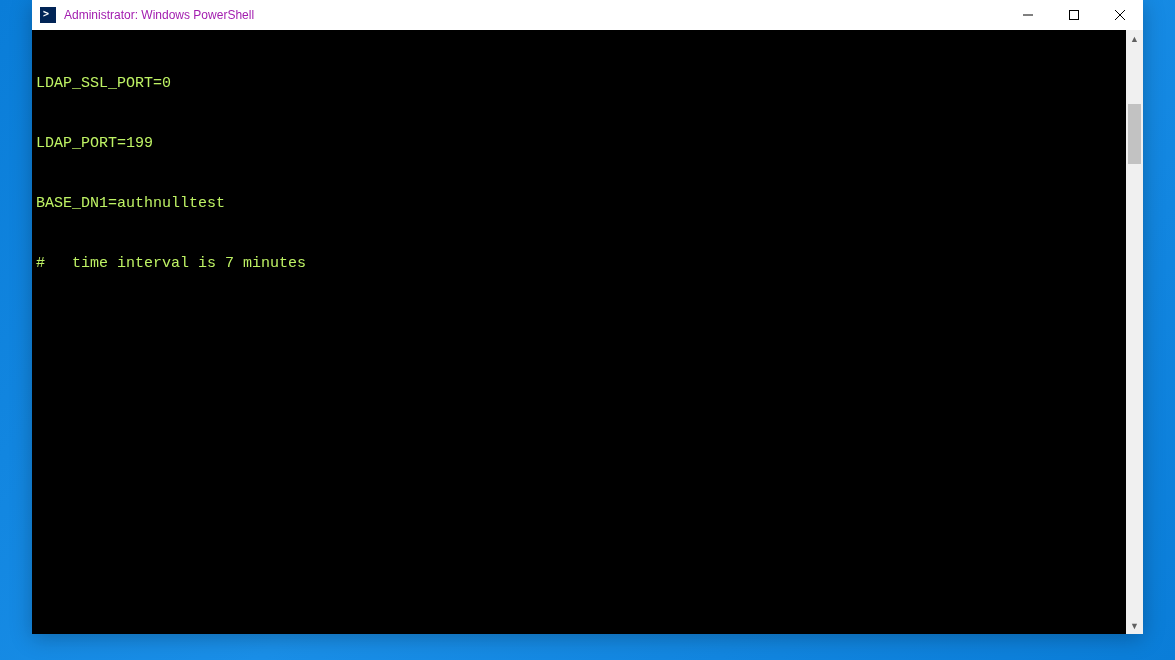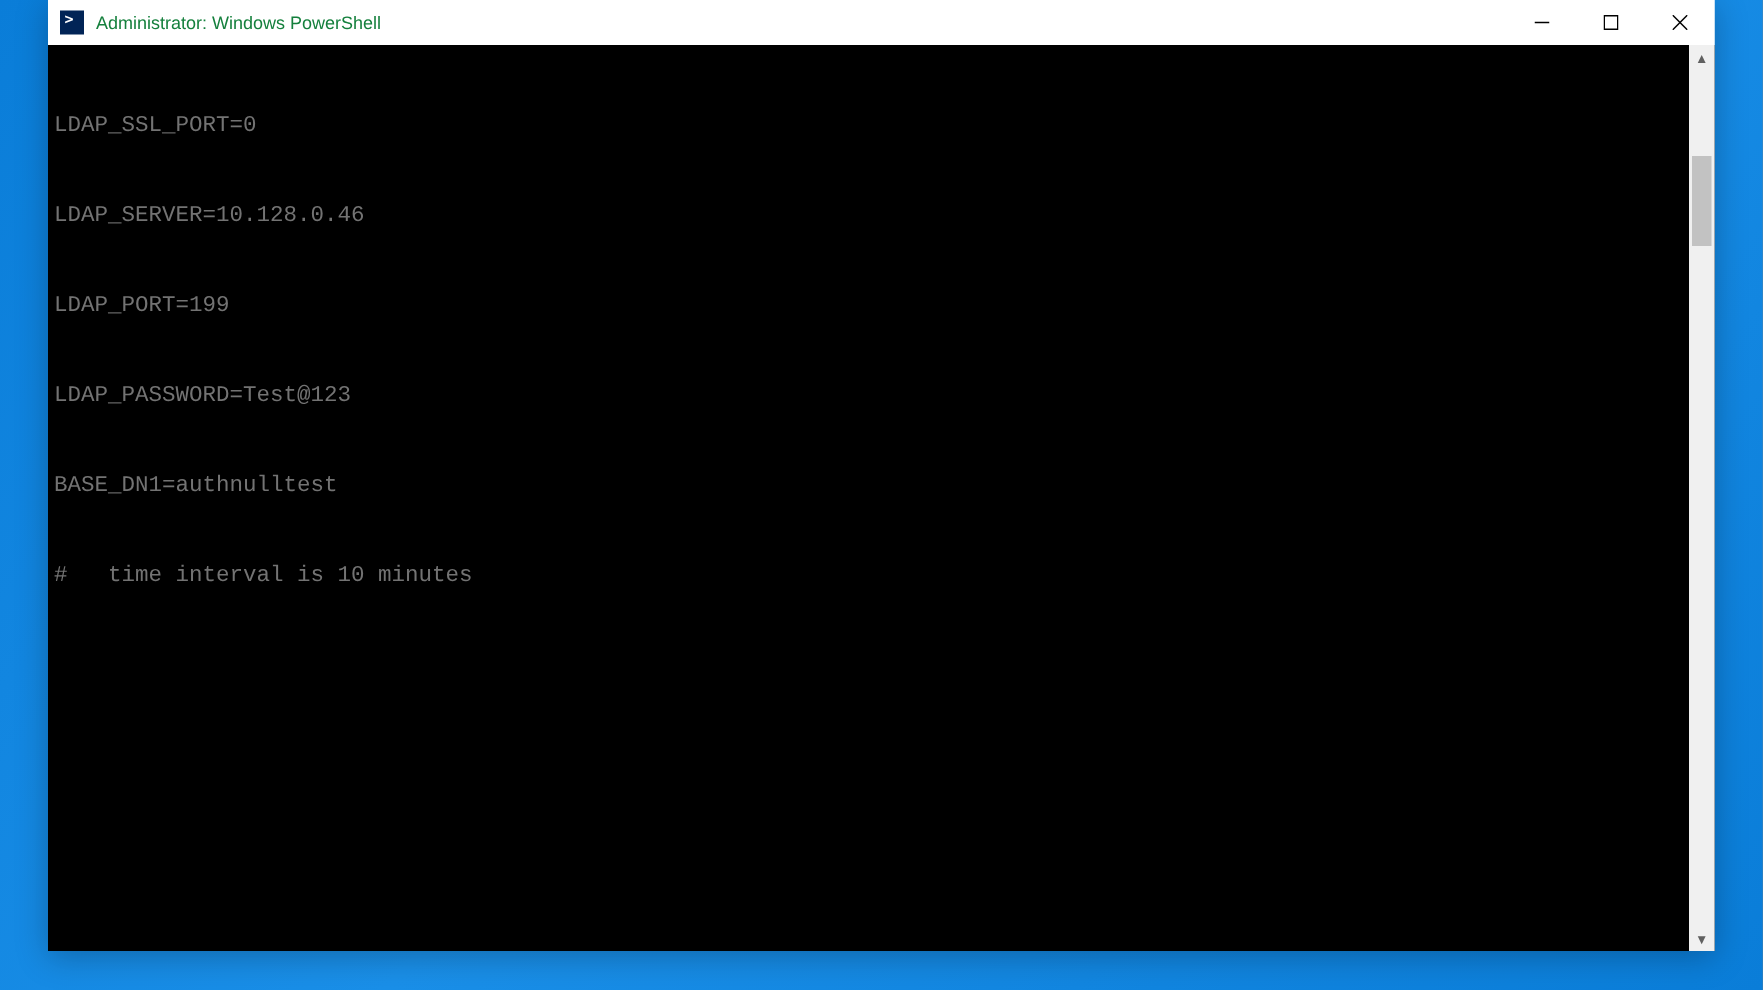--- a/index.html
+++ b/index.html
@@ -43,21 +43,21 @@
     position:absolute;
     color:#fff;
     font-size:10px;
     font-weight:bold;
     left:3px;
     top:1px;
     font-family: Consolas, monospace;
   }
   .titlebar .title {
     font-size: 12px;
-    color: #15803d;
+    color: #a21caf;
     flex: 1;
     white-space: nowrap;
   }
   .winbtns {
     display: flex;
     height: 100%;
   }
   .winbtn {
     width: 46px;
     height: 100%;
@@ -69,21 +69,21 @@
   .winbtn svg { width: 10px; height: 10px; }
   .client {
     flex: 1;
     display: flex;
     background: #000;
     min-height: 0;
   }
   .terminal {
     flex: 1;
     background: #000;
-    color: #737373;
+    color: #bef264;
     font-family: Consolas, "Courier New", monospace;
     font-size: 15px;
     line-height: 20px;
     padding: 4px 0 4px 4px;
     white-space: pre;
     overflow: hidden;
   }
   .terminal .line { min-height: 20px; }
   .scrollbar {
     width: 17px;
@@ -135,25 +135,23 @@
         <svg viewBox="0 0 10 10">
             <line x1="0" y1="0" x2="10" y2="10" stroke="currentColor" stroke-width="1"></line>
             <line x1="10" y1="0" x2="0" y2="10" stroke="currentColor" stroke-width="1"></line>
           </svg>
       </div>
     </div>
   </div>
   <div class="client">
     <div class="terminal">
       <div class="line">LDAP_SSL_PORT=0</div>
-      <div class="line">LDAP_SERVER=10.128.0.46</div>
       <div class="line">LDAP_PORT=199</div>
-      <div class="line">LDAP_PASSWORD=Test@123</div>
       <div class="line">BASE_DN1=authnulltest</div>
-      <div class="line">#   time interval is 10 minutes</div>
+      <div class="line">#   time interval is 7 minutes</div>
       
       
       
       
       
       
       
       
       
       

